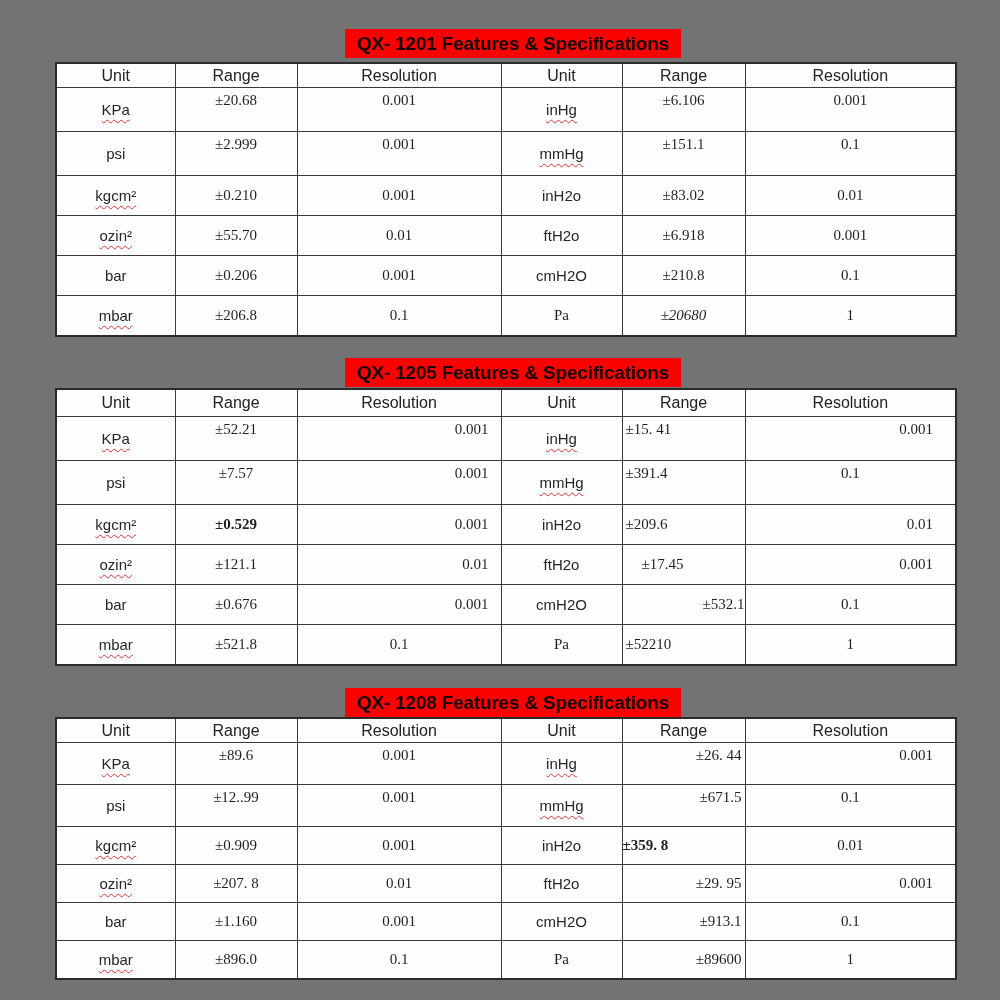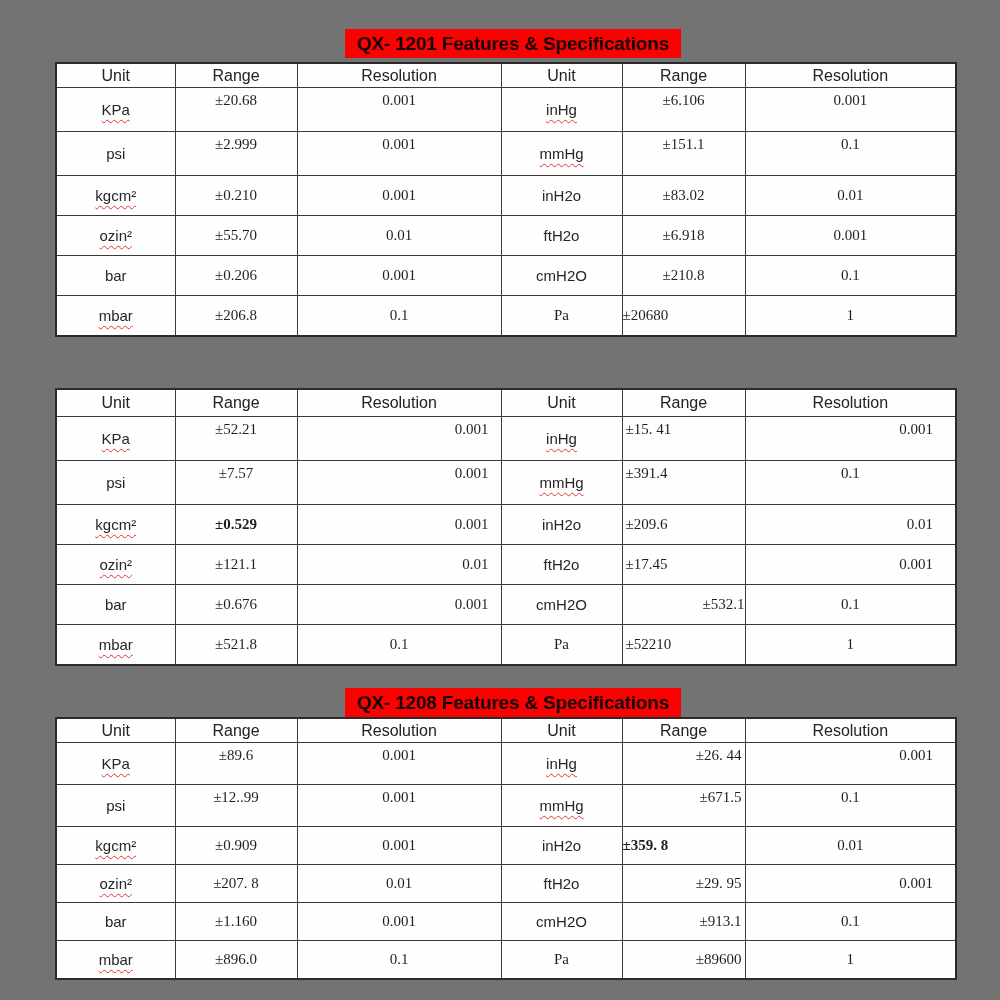--- a/index.html
+++ b/index.html
@@ -152,26 +152,29 @@
           <td class="num" style="text-align: center;">0.001</td>
           <td class="unit">cmH2O</td>
           <td class="num" style="text-align: center;">±210.8</td>
           <td class="num" style="text-align: center;">0.1</td>
         </tr>
         <tr>
           <td class="unit"><span class="sq">mbar</span></td>
           <td class="num" style="text-align: center;">±206.8</td>
           <td class="num" style="text-align: center;">0.1</td>
           <td class="unit serif">Pa</td>
-          <td class="num" style="">±20680</td>
+          <td class="num" style="text-align: center; font-style: italic;">±20680</td>
           <td class="num" style="text-align: center;">1</td>
         </tr>
       </tbody>
     </table>
 
+  <div class="banner banner-1">
+    <span>QX- 1205 Features &amp; Specifications</span>
+  </div>
   <table class="spec-table table-1">
       <colgroup>
         <col style="width: 119px;">
         <col style="width: 122px;">
         <col style="width: 204px;">
         <col style="width: 121px;">
         <col style="width: 123px;">
         <col style="width: 211px;">
       </colgroup>
       <thead>
@@ -207,21 +210,21 @@
           <td class="num" style="text-align: right; padding-right: 12px;">0.001</td>
           <td class="unit">inH2o</td>
           <td class="num" style="text-align: left; padding-left: 3px;">±209.6</td>
           <td class="num" style="text-align: right; padding-right: 22px;">0.01</td>
         </tr>
         <tr>
           <td class="unit"><span class="sq">ozin²</span></td>
           <td class="num" style="text-align: center; margin-left: 38px;">±121.1</td>
           <td class="num" style="text-align: right; padding-right: 12px;">0.01</td>
           <td class="unit">ftH2o</td>
-          <td class="num" style="text-align: left; padding-left: 3px;">±17.45</td>
+          <td class="num" style="text-align: left; padding-left: 19px;">±17.45</td>
           <td class="num" style="text-align: right; padding-right: 22px;">0.001</td>
         </tr>
         <tr>
           <td class="unit">bar</td>
           <td class="num" style="text-align: center;">±0.676</td>
           <td class="num" style="text-align: right; padding-right: 12px;">0.001</td>
           <td class="unit">cmH2O</td>
           <td class="num" style="text-align: right; padding-left: 3px;">±532.1</td>
           <td class="num" style="text-align: center;">0.1</td>
         </tr>

